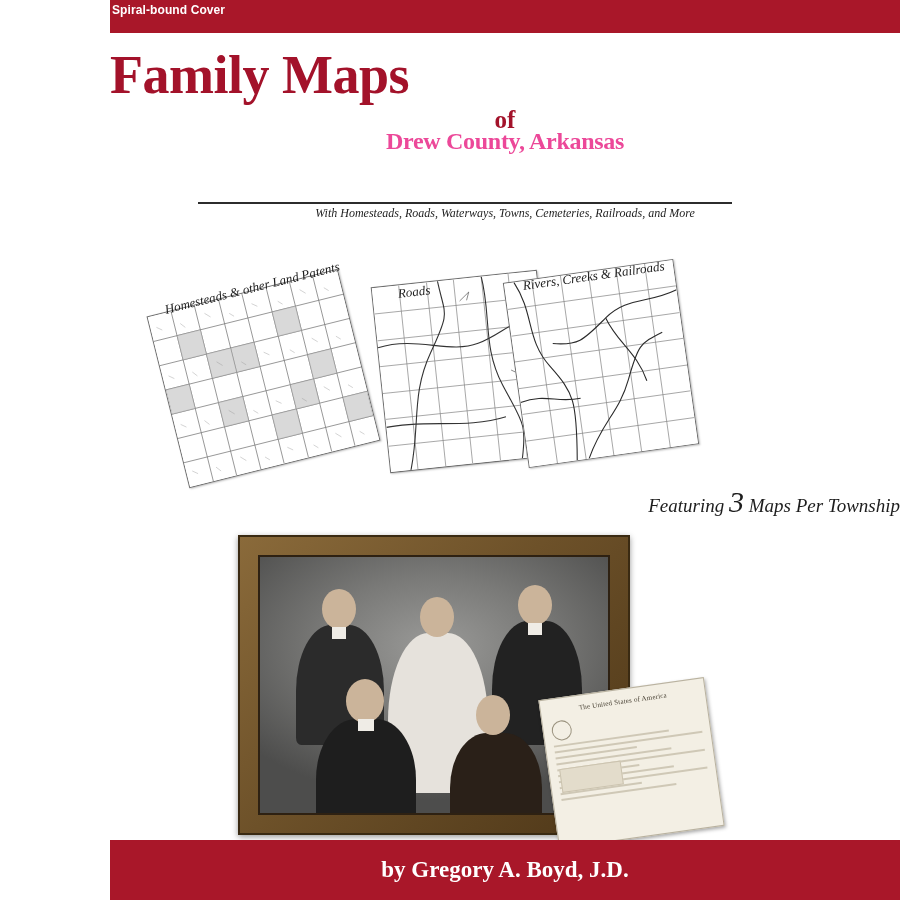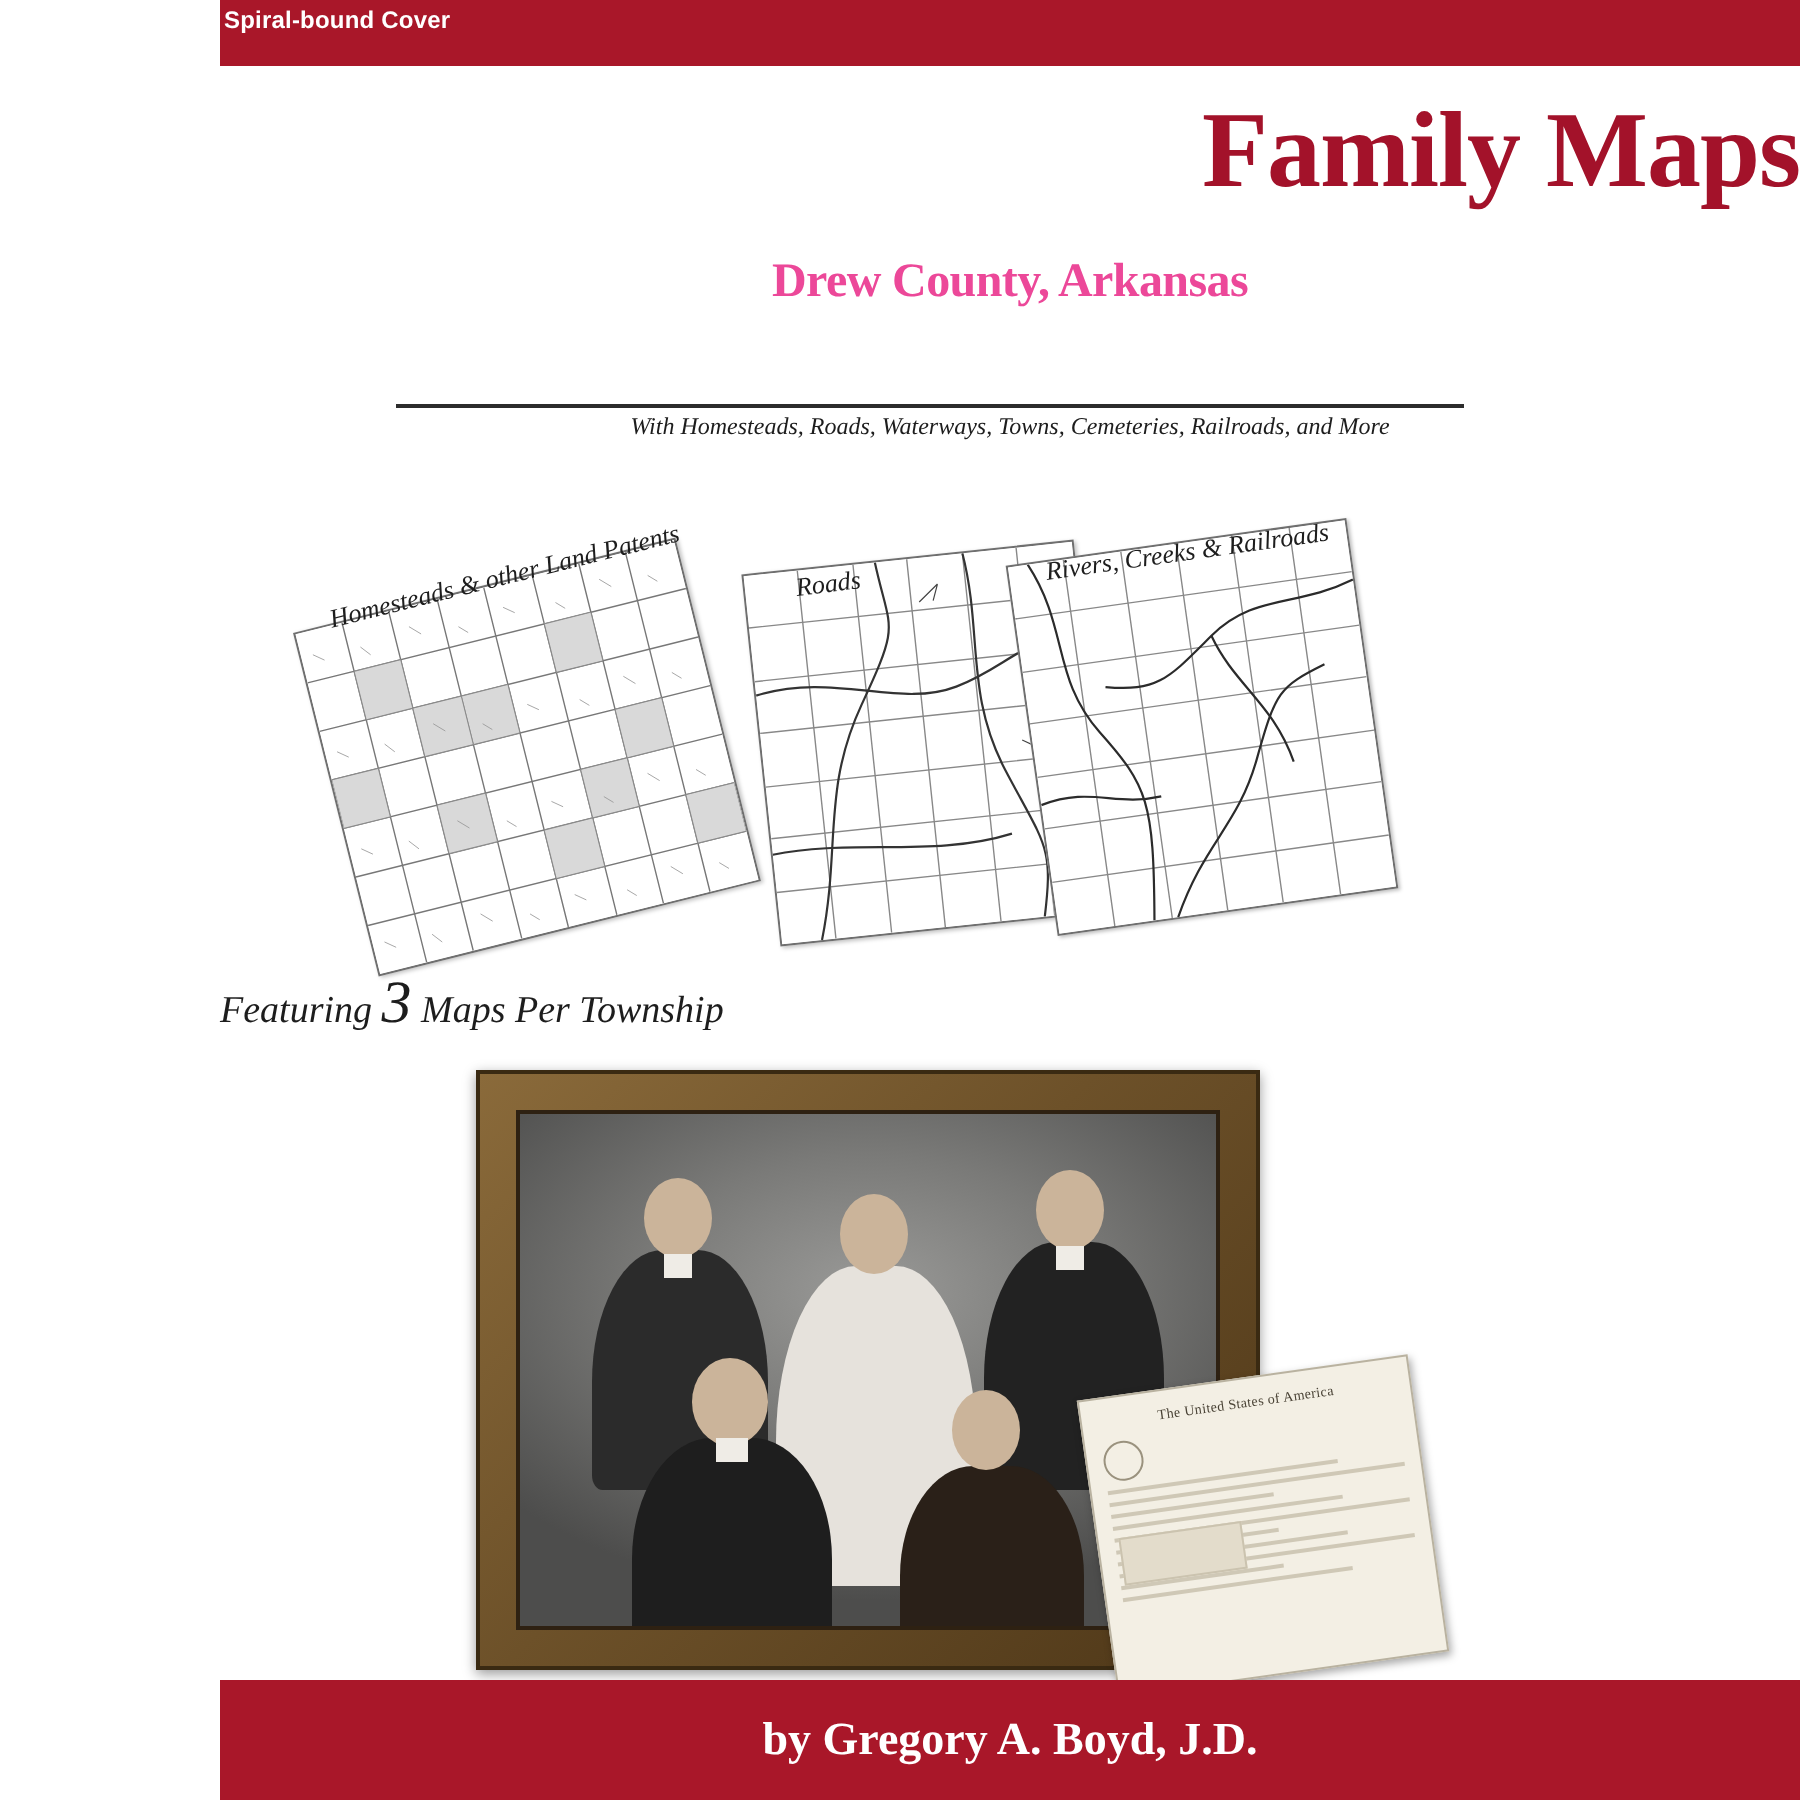--- a/index.html
+++ b/index.html
@@ -56,21 +56,21 @@
     font-size: 12px;
     font-weight: bold;
     letter-spacing: 0.1px;
   }
 
   .title-main {
     position: absolute;
     left: 110px;
     top: 48px;
     width: 790px;
-    text-align: right;
+    text-align: left;
     color: #a3122a;
     font-size: 54px;
     font-weight: bold;
     letter-spacing: -0.5px;
     line-height: 1.0;
   }
 
   .title-of {
     position: absolute;
     left: 110px;
@@ -176,21 +176,21 @@
 
   .cap-1 { left: 25px; top: 52px; transform: rotate(-14deg); transform-origin: left center; }
   .cap-2 { left: 258px; top: 36px; transform: rotate(-7deg); transform-origin: left center; }
   .cap-3 { left: 383px; top: 28px; transform: rotate(-8deg); transform-origin: left center; }
 
   .featuring {
     position: absolute;
     left: 110px;
     top: 485px;
     width: 790px;
-    text-align: left;
+    text-align: right;
     color: #1d1d1d;
     font-size: 19px;
     font-style: italic;
   }
   .featuring .big {
     font-size: 30px;
     font-style: italic;
   }
 
   
@@ -316,20 +316,21 @@
 
 <div id="cover">
 
   <div class="page"></div>
 
   <div class="band band-top"></div>
 
   <div class="spiral-label">Spiral-bound Cover</div>
 
   <div class="title-main">Family Maps</div>
+  <div class="title-of">of</div>
   <div class="title-sub">Drew County, Arkansas</div>
   <div class="rule"></div>
   <div class="tagline">With Homesteads, Roads, Waterways, Towns, Cemeteries, Railroads, and More</div>
 
   <div class="maps">
 
     <div class="map-card map-1">
       <svg class="grid-svg" viewBox="0 0 195 175" preserveAspectRatio="none">
         <rect x="0" y="0" width="195" height="175" fill="#ffffff"></rect>
         <g stroke="#777" stroke-width="0.7" fill="none">

